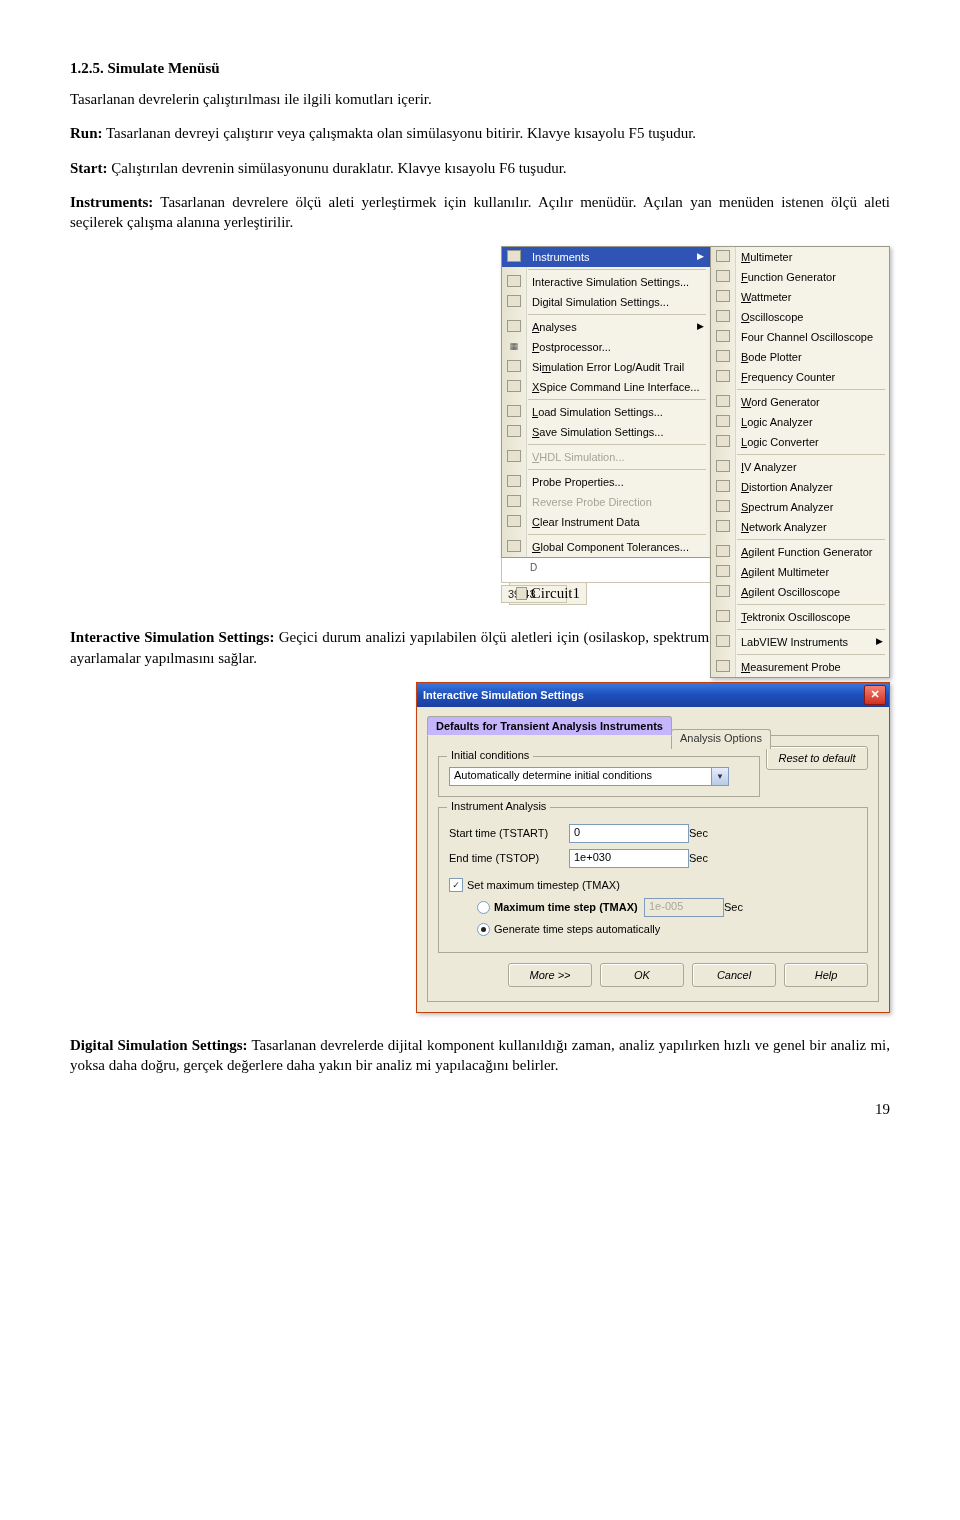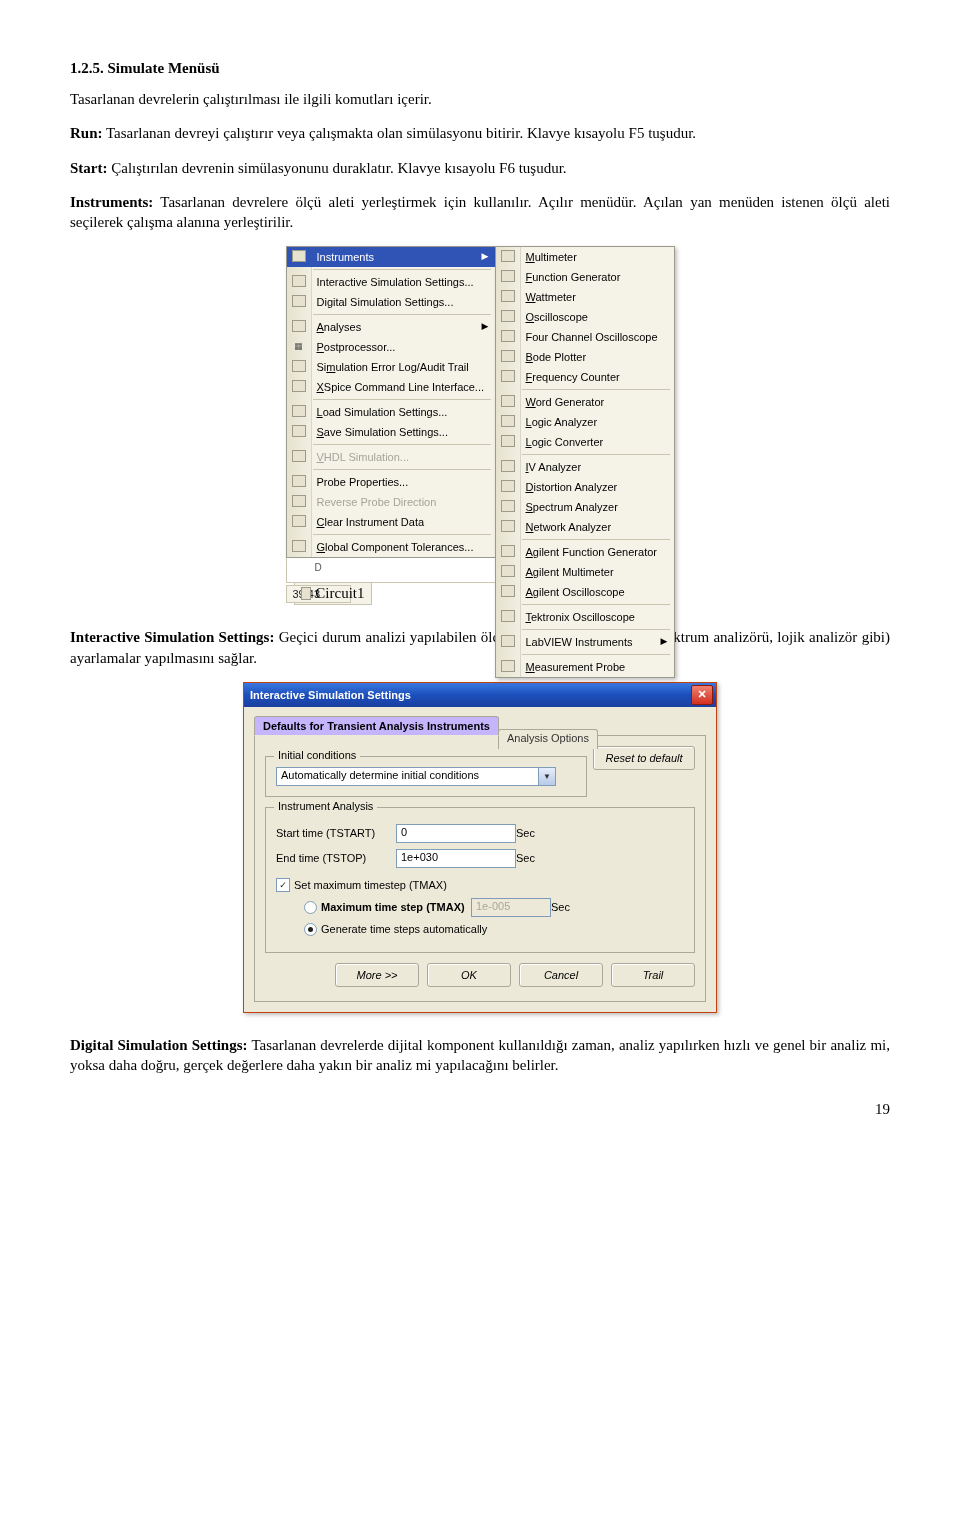--- a/index.html
+++ b/index.html
@@ -8,21 +8,21 @@
     color: #000;
     background: #fff;
     margin: 0;
     padding: 60px 70px 40px 70px;
     width: 960px;
     box-sizing: border-box;
   }
   .section-title { font-weight: bold; margin-bottom: 12px; }
   p { margin: 0 0 14px 0; line-height: 1.35; text-align: justify; }
   .bold { font-weight: bold; }
-  .figure { display: flex; justify-content: center; margin: 14px 0 22px 0; }
+  .figure { display: flex; justify-content: flex-end; margin: 14px 0 22px 0; }
 
   
   .menu-wrap { display: flex; font-family: Tahoma, sans-serif; font-size: 11px; }
   .menu-col {
     background: #f5f3e8;
     border: 1px solid #9c9a8b;
     box-shadow: 2px 2px 4px rgba(0,0,0,.25);
   }
   .menu-left { width: 208px; position: relative; }
   .icon-strip {
@@ -361,21 +361,21 @@
               <span class="radio on"></span>
               <span>Generate time steps automatically</span>
             </div>
           </div>
         </div>
 
         <div class="btn-row">
           <div class="btn">More &gt;&gt;</div>
           <div class="btn">OK</div>
           <div class="btn">Cancel</div>
-          <div class="btn">Trail</div>
+          <div class="btn">Help</div>
         </div>
       </div>
     </div>
   </div>
 </div>
 
 <p><span class="bold">Digital Simulation Settings:</span><span> Tasarlanan devrelerde dijital komponent kullanıldığı zaman, analiz yapılırken hızlı ve genel bir analiz mi, yoksa daha doğru, gerçek değerlere daha yakın bir analiz mi yapılacağını belirler.</span></p>
 
 <div class="pagenum">19</div>
 

